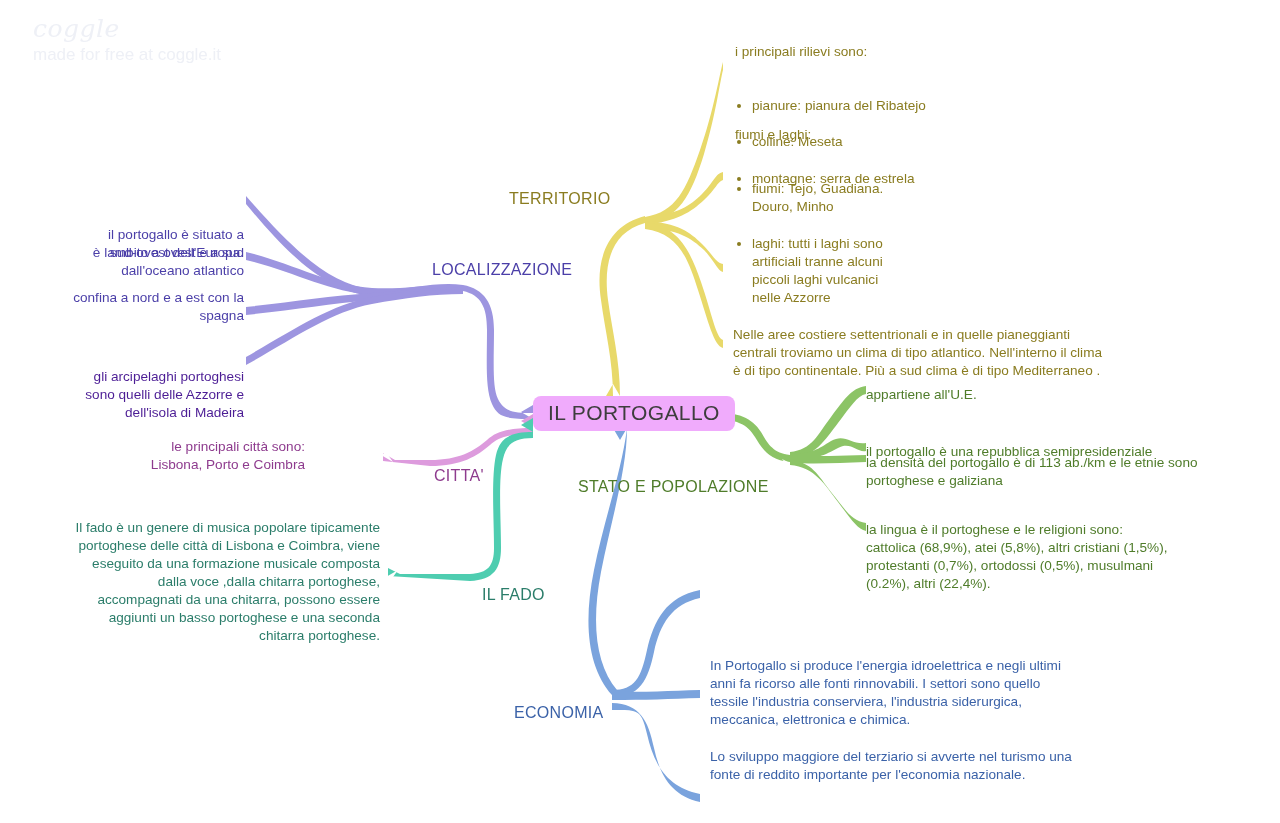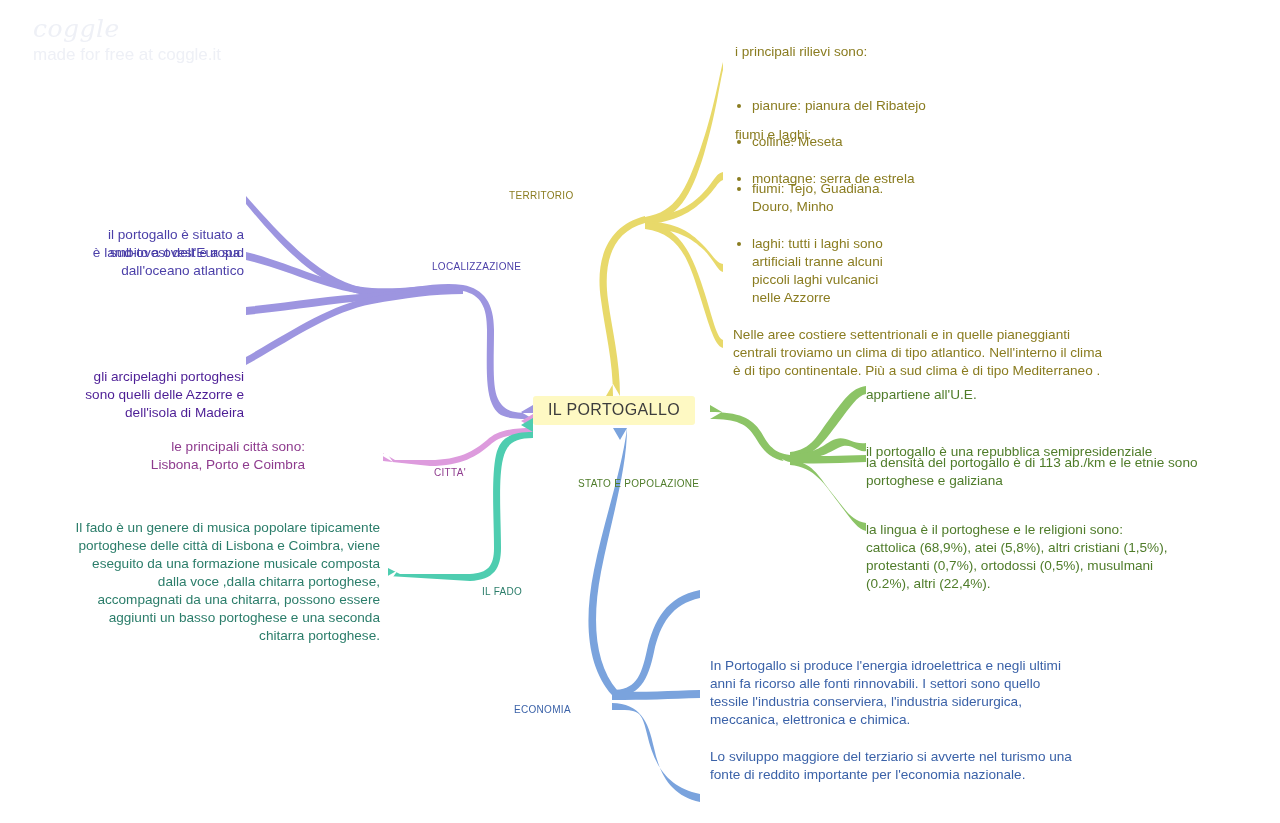--- a/index.html
+++ b/index.html
@@ -35,31 +35,31 @@
   }
   #wm-tag {
     left: 33px; top: 45px;
     font-size: 17px;
   }
   
   #central {
     position: absolute;
     left: 533px; top: 396px;
     padding: 5px 15px 6px 15px;
-    background: #fef9c3;
-    border-radius: 3px;
+    background: #f0abfc;
+    border-radius: 8px;
     color: #3d3d3d;
-    font-size: 16px;
+    font-size: 21px;
     letter-spacing: .4px;
     white-space: nowrap;
   }
   
   .blabel {
     position: absolute;
-    font-size: 10px;
+    font-size: 16px;
     letter-spacing: .3px;
     white-space: nowrap;
   }
   
   .leaf {
     position: absolute;
     font-size: 13.6px;
     line-height: 1.33;
     white-space: pre-line;
   }
@@ -239,20 +239,22 @@
   <div class="blabel" style="left:509px; top:190px; color:#8a7c20;">TERRITORIO</div>
   <div class="blabel" style="left:434px; top:467px; color:#8e3b8e;">CITTA'</div>
   <div class="blabel" style="left:482px; top:586px; color:#2b7d6a;">IL FADO</div>
   <div class="blabel" style="left:578px; top:478px; color:#4f7c2a;">STATO E POPOLAZIONE</div>
   <div class="blabel" style="left:514px; top:704px; color:#3b62a8;">ECONOMIA</div>
 
   <div class="leaf left" style="left:36px; top:182px; width:208px; color:#4b3fa8;margin-top:44px;">il portogallo è situato a
 sud-ovest dell'Europa.</div>
   <div class="leaf left" style="left:36px; top:244px; width:208px; color:#4b3fa8;">è lambito a ovest e a sud
 dall'oceano atlantico</div>
+  <div class="leaf left" style="left:36px; top:289px; width:208px; color:#4b3fa8;">confina a nord e a est con la
+spagna</div>
   <div class="leaf left" style="left:36px; top:331px; width:208px; color:#4c1d95;margin-top:37px;">gli arcipelaghi portoghesi
 sono quelli delle Azzorre e
 dell'isola di Madeira</div>
 
   <div class="leaf right" style="left:735px; top:108px; width:200px; color:#8a7c20;">
     <span class="hdr">fiumi e laghi:</span>
     <ul>
       <li style="white-space:pre-line;">fiumi: Tejo, Guadiana.
 Douro, Minho</li>
       <li style="white-space:pre-line;">laghi: tutti i laghi sono

